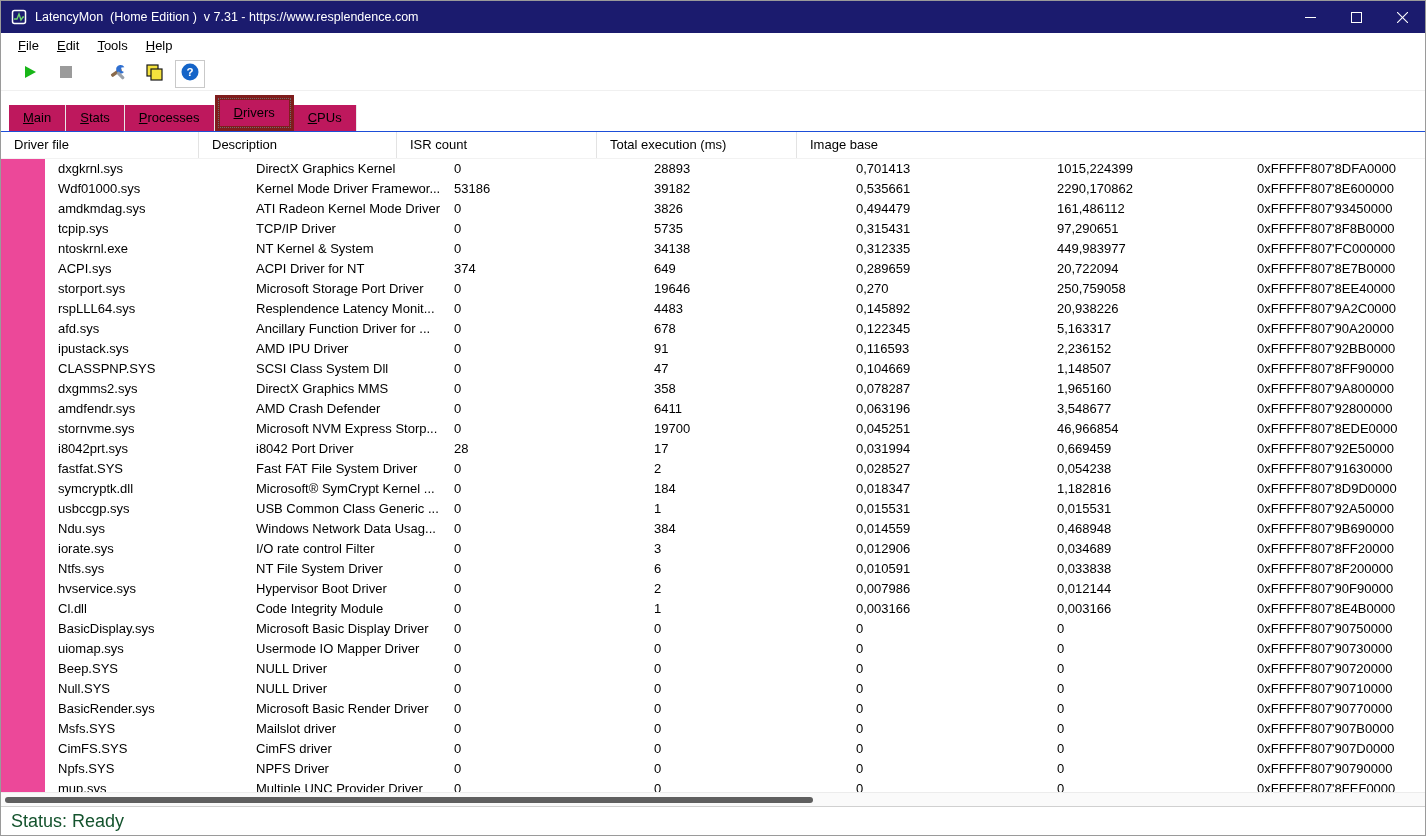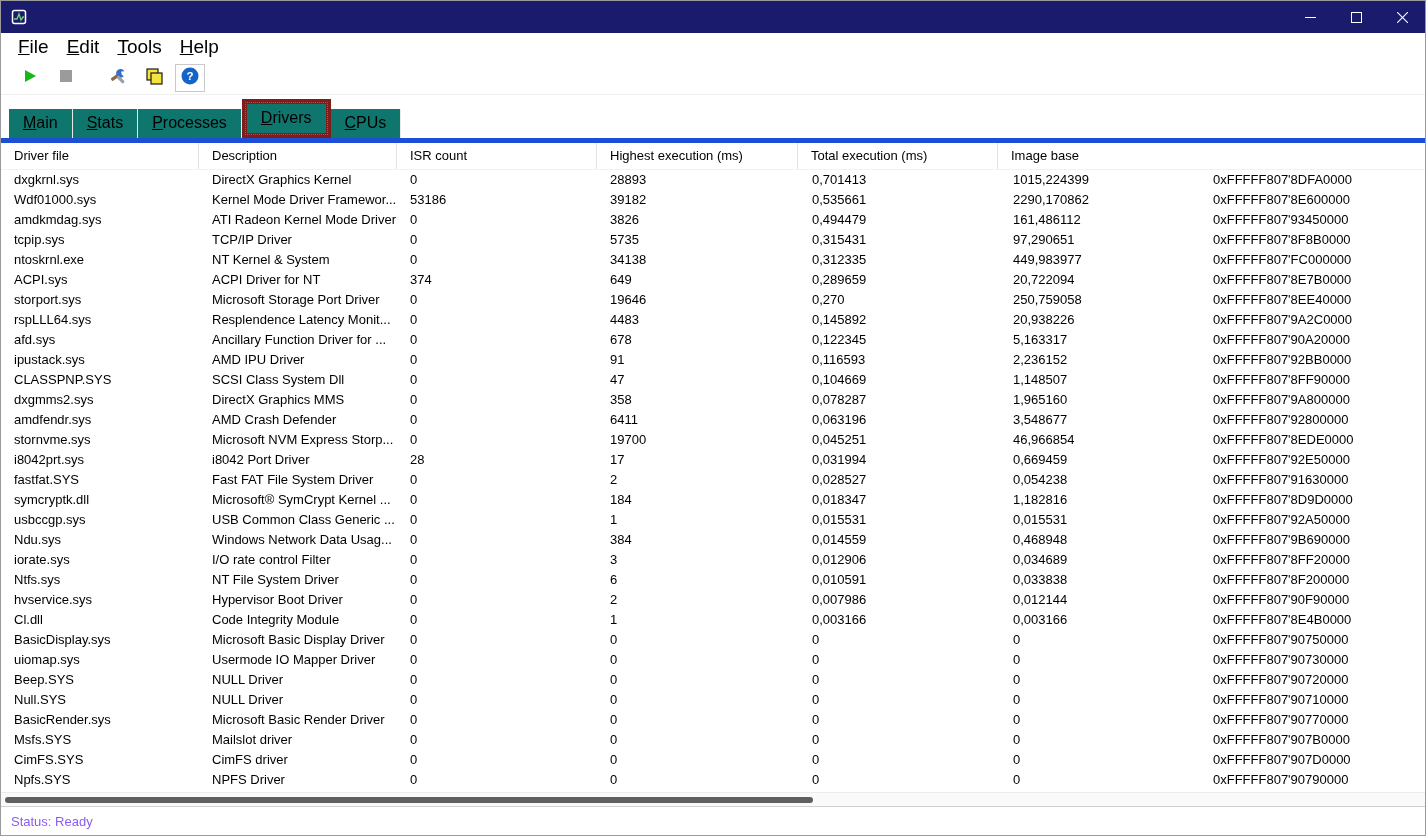--- a/index.html
+++ b/index.html
@@ -12,66 +12,67 @@
   .titlebar { flex:0 0 32px; background:#1b1b6e; color:#fff; display:flex; align-items:center; justify-content:space-between; }
   .titlebar-left { display:flex; align-items:center; gap:8px; padding-left:10px; min-width:0; }
   .app-icon { width:16px; height:16px; display:inline-flex; }
   .title-text { font-size:12.5px; color:#fff; white-space:pre; }
   .titlebar-controls { display:flex; height:32px; }
   .cap-btn { width:46px; height:32px; display:flex; align-items:center; justify-content:center; background:transparent; border:none; color:#fff; cursor:default; }
   .cap-btn svg { display:block; }
 
   
   .menubar { flex:0 0 24px; background:#fff; display:flex; align-items:center; padding-left:8px; }
-  .menu-item { padding:3px 9px; font-size:19px; color:#000; }
+  .menu-item { padding:3px 9px; font-size:13px; color:#000; }
   .menu-item u { text-decoration:underline; }
 
   
   .toolbar { flex:0 0 34px; background:#fff; display:flex; align-items:center; gap:6px; padding-left:14px; border-bottom:1px solid #f0f0f0; }
   .tool-btn { width:30px; height:28px; display:flex; align-items:center; justify-content:center; background:transparent; border:1px solid transparent; }
   .tool-btn.boxed { border:1px solid #c9c9c9; }
   .toolbar .spacer { width:10px; }
 
   
   .tabstrip { flex:0 0 30px; display:flex; align-items:flex-end; padding:4px 0 0 8px; background:#fff; }
-  .tab { padding:5px 14px 6px 14px; font-size:16px; color:#000; border-right:1px solid #e8e8e8; position:relative; background:#0f766e; }
+  .tab { padding:5px 14px 6px 14px; font-size:13px; color:#000; border-right:1px solid #e8e8e8; position:relative; background:#be185d; }
   .tab u { text-decoration:underline; }
   .tab.active { border:5px solid #7f1d1d; outline:1px dotted #6e6e6e; outline-offset:-4px; }
 
   
-  .listview { flex:1 1 auto; display:flex; flex-direction:column; border-top:5px solid #1d4ed8; background:#ec4899; min-height:0; }
+  .listview { flex:1 1 auto; display:flex; flex-direction:column; border-top:1px solid #1d4ed8; background:#ec4899; min-height:0; }
   .table-header { flex:0 0 26px; display:flex; align-items:center; background:#fff; border-bottom:1px solid #f2f2f2; }
   .hcell { height:26px; line-height:25px; padding-left:13px; font-size:13px; color:#000; border-right:1px solid #e3e3e3; overflow:hidden; white-space:nowrap; flex:0 0 auto; }
-  .table-body { flex:1 1 auto; overflow:hidden; }
+  .table-body { flex:1 1 auto; overflow:hidden;padding-left:44px; }
   .trow { display:flex; height:20px; background:#fff; }
   .tcell { height:20px; line-height:20px; padding-left:13px; font-size:13px; white-space:nowrap; overflow:hidden; flex:0 0 auto; }
   .c0 { width:198px; } .c1 { width:198px; } .c2 { width:200px; } .c3 { width:202px; }
   .c4 { width:201px; } .c5 { width:200px; } .c6 { width:227px; border-right:none; }
 
   
   .hscroll { flex:0 0 14px; background:#fafafa; border-top:1px solid #ececec; position:relative; }
   .hscroll-thumb { position:absolute; left:4px; top:4px; height:6px; width:808px; background:#5f5f5f; border-radius:3px; }
 
   
   .statusbar { flex:0 0 29px; border-top:1px solid #d0d0d0; display:flex; align-items:center; padding-left:10px; background:#fff; }
-  .status-text { font-size:13px; color:#8b5cf6; }
+  .status-text { font-size:18px; color:#14532d; }
 </style>
 </head>
 <body>
 
 <div class="window">
 
   <div class="titlebar">
     <div class="titlebar-left">
       <span class="app-icon">
         <svg width="16" height="16" viewBox="0 0 16 16">
           <rect x="1.5" y="1.5" width="13" height="13" rx="2" fill="none" stroke="#ffffff" stroke-width="1.5"></rect>
           <polyline points="3,10 6,10 8,5 10,11 12,8 13,8" fill="none" stroke="#6fd36f" stroke-width="1.4"></polyline>
         </svg>
       </span>
+      <span class="title-text">LatencyMon  (Home Edition )  v 7.31 - https://www.resplendence.com</span>
     </div>
     <div class="titlebar-controls">
       <button class="cap-btn" title="">
         <svg width="11" height="11" viewBox="0 0 11 11">
             <line x1="0" y1="5.5" x2="11" y2="5.5" stroke="#fff" stroke-width="1"></line>
           </svg>
       </button>
       <button class="cap-btn" title="">
         <svg width="11" height="11" viewBox="0 0 11 11">
             <rect x="0.5" y="0.5" width="10" height="10" fill="none" stroke="#fff" stroke-width="1"></rect>
@@ -142,21 +143,20 @@
       <div class="tab"><u>P</u>rocesses</div>
       <div class="tab active"><u>D</u>rivers</div>
       <div class="tab"><u>C</u>PUs</div>
     </div>
 
   <div class="listview">
     <div class="table-header">
         <div class="hcell c0">Driver file</div>
         <div class="hcell c1">Description</div>
         <div class="hcell c2">ISR count</div>
-        <div class="hcell c4">Highest execution (ms)</div>
         <div class="hcell c5">Total execution (ms)</div>
         <div class="hcell c6">Image base</div>
       </div>
     <div class="table-body">
         <div class="trow">
           <div class="tcell c0">dxgkrnl.sys</div>
           <div class="tcell c1">DirectX Graphics Kernel</div>
           <div class="tcell c2">0</div>
           <div class="tcell c3">28893</div>
           <div class="tcell c4">0,701413</div>

